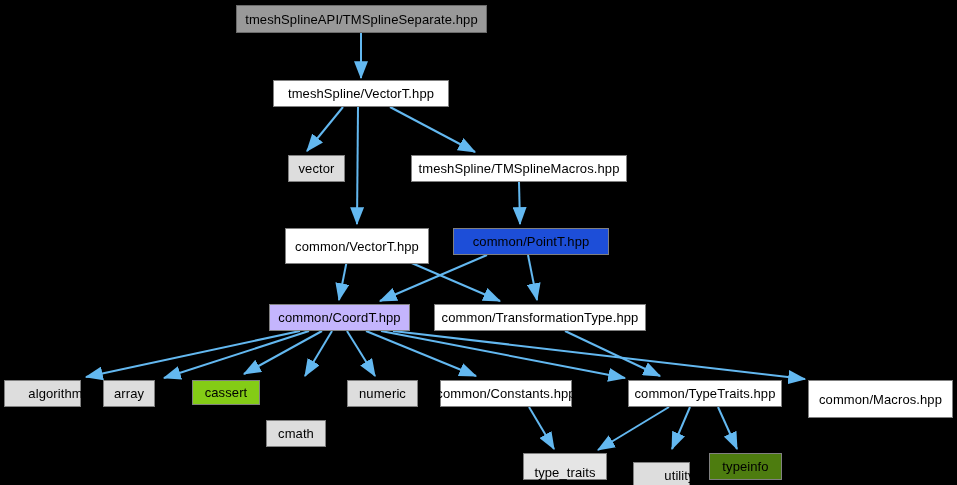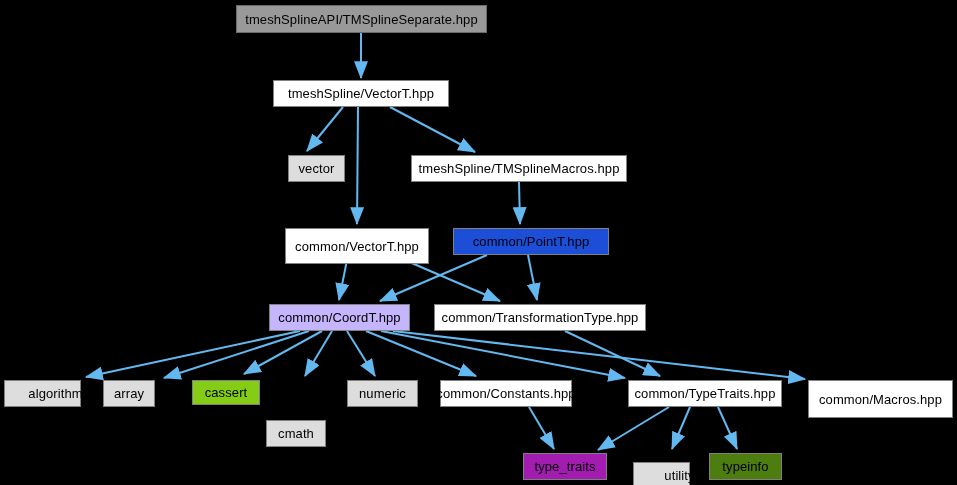--- a/index.html
+++ b/index.html
@@ -131,21 +131,21 @@
       </div>
       <div class="node local" style="left: 440px; top: 380px; width: 132px; height: 27px; background: rgb(255, 255, 255);">
         <span class="node-label">common/Constants.hpp</span>
       </div>
       <div class="node local" style="left: 628px; top: 380px; width: 154px; height: 27px; background: rgb(255, 255, 255);">
         <span class="node-label">common/TypeTraits.hpp</span>
       </div>
       <div class="node local" style="left: 808px; top: 380px; width: 145px; height: 38px; background: rgb(255, 255, 255); align-items: center;">
         <span class="node-label">common/Macros.hpp</span>
       </div>
-      <div class="node system" style="left: 523px; top: 453px; width: 84px; height: 27px; background: #a21caf;">
+      <div class="node system" style="left: 523px; top: 453px; width: 84px; height: 27px; background: #e5e5e5; align-items: flex-end;">
         <span class="node-label">type_traits</span>
       </div>
       <div class="node system" style="left: 633px; top: 462px; width: 57px; height: 27px; background: rgb(221, 221, 221); padding-left: 36px;">
         <span class="node-label">utility</span>
       </div>
       <div class="node system" style="left: 709px; top: 453px; width: 73px; height: 27px; background: #4d7c0f;">
         <span class="node-label">typeinfo</span>
       </div>
     </div>
 

